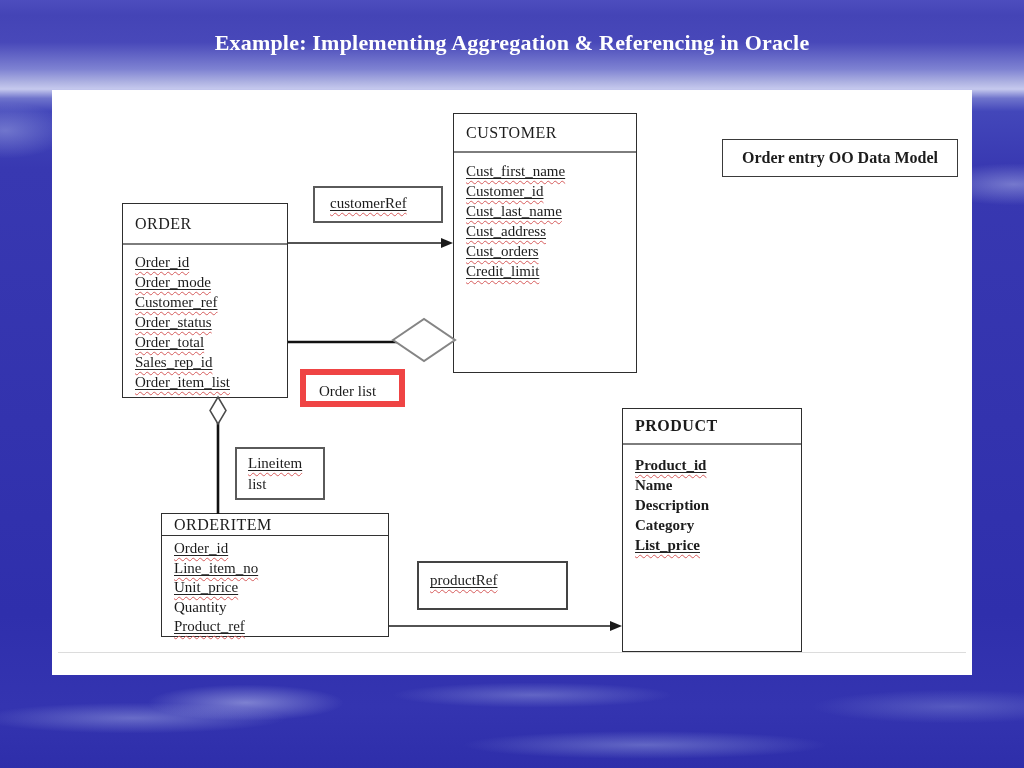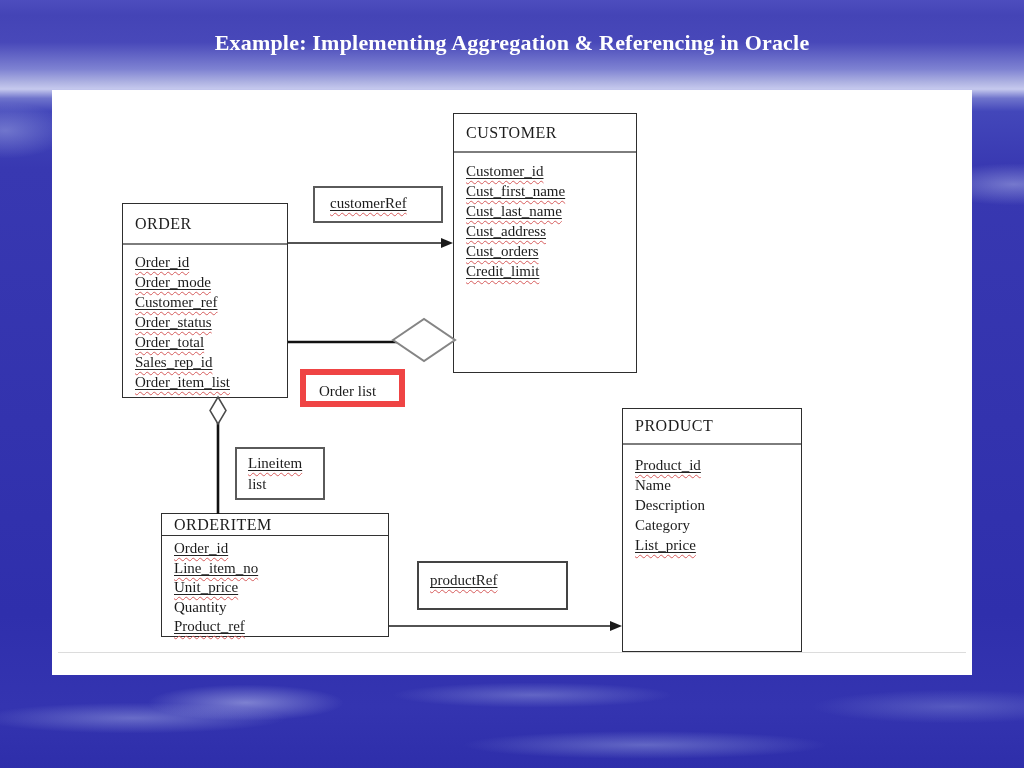--- a/index.html
+++ b/index.html
@@ -40,21 +40,21 @@
   .entity-header {
     border-bottom:2px solid #7d7d7d; font-size:16px; letter-spacing:0.5px;
     padding-left:12px; display:flex; align-items:center;
   }
   .entity-attrs { padding:8px 0 0 12px; line-height:20px; }
   .e-customer  { left:401px; top:23px;  width:184px; height:260px; }
   .e-customer  .entity-header { height:39px; }
   .e-order     { left:70px;  top:113px; width:166px; height:195px; }
   .e-order     .entity-header { height:41px; }
   .e-order     .entity-attrs { padding-top:7px; }
-  .e-product   { left:570px; top:318px; width:180px; height:244px; }
+  .e-product   { left:570px; top:318px; width:180px; height:244px;font-weight:bold; }
   .e-product   .entity-header { height:36px; }
   .e-product   .entity-attrs { padding-top:10px; }
   .e-orderitem { left:109px; top:423px; width:228px; height:124px; }
   .e-orderitem .entity-header { height:22px; border-bottom:1px solid #333; }
   .e-orderitem .entity-attrs { padding-top:3px; line-height:19.5px; }
   .lbl {
     position:absolute; background:#fff; font-size:15px;
   }
   .lbl-customer-ref { left:261px; top:96px;  width:130px; height:37px; border:2px solid #5a5a5a; padding:7px 0 0 15px; }
   .lbl-order-list   { left:248px; top:279px; width:105px; height:38px; border:6px solid #ef4444;    padding:8px 0 0 13px; }
@@ -82,22 +82,22 @@
 <body>
 
 <div class="slide">
   <div class="slide-title">Example: Implementing Aggregation &amp; Referencing in Oracle</div>
 
   <div class="panel">
 
     <div class="entity e-customer">
       <div class="entity-header">CUSTOMER</div>
       <div class="entity-attrs">
+        <div class="attr"><span class="dec on"><span class="inner">Cust_first_name</span></span></div>
         <div class="attr"><span class="dec on"><span class="inner">Customer_id</span></span></div>
-        <div class="attr"><span class="dec on"><span class="inner">Cust_first_name</span></span></div>
         <div class="attr"><span class="dec on"><span class="inner">Cust_last_name</span></span></div>
         <div class="attr"><span class="dec on"><span class="inner">Cust_address</span></span></div>
         <div class="attr"><span class="dec on"><span class="inner">Cust_orders</span></span></div>
         <div class="attr"><span class="dec on"><span class="inner">Credit_limit</span></span></div>
       </div>
     </div>
 
     <div class="entity e-order">
       <div class="entity-header">ORDER</div>
       <div class="entity-attrs">
@@ -140,20 +140,23 @@
       <span class="dec"><span class="inner">Order list</span></span>
     </div>
     <div class="lbl lbl-product-ref">
       <span class="dec on"><span class="inner">productRef</span></span>
     </div>
     <div class="lbl lbl-lineitem">
       <div><span class="dec on"><span class="inner">Lineitem</span></span></div>
       <div><span class="dec"><span class="inner">list</span></span></div>
     </div>
 
+    <div class="note-box">
+      <span>Order entry OO Data Model</span>
+    </div>
 
     <svg class="connectors" width="920" height="585" viewBox="0 0 920 585">
 
       <line x1="236" y1="153" x2="391" y2="153" stroke="#1a1a1a" stroke-width="1.4"></line>
       <polygon points="401,153 389,148 389,158" fill="#1a1a1a"></polygon>
 
       <line x1="236" y1="252" x2="352" y2="252" stroke="#111" stroke-width="2.4"></line>
       <polygon points="341,250 372,229 403,250 372,271" fill="#ffffff" stroke="#858585" stroke-width="2"></polygon>
 
       <line x1="166" y1="332" x2="166" y2="424" stroke="#111" stroke-width="2.6"></line>

